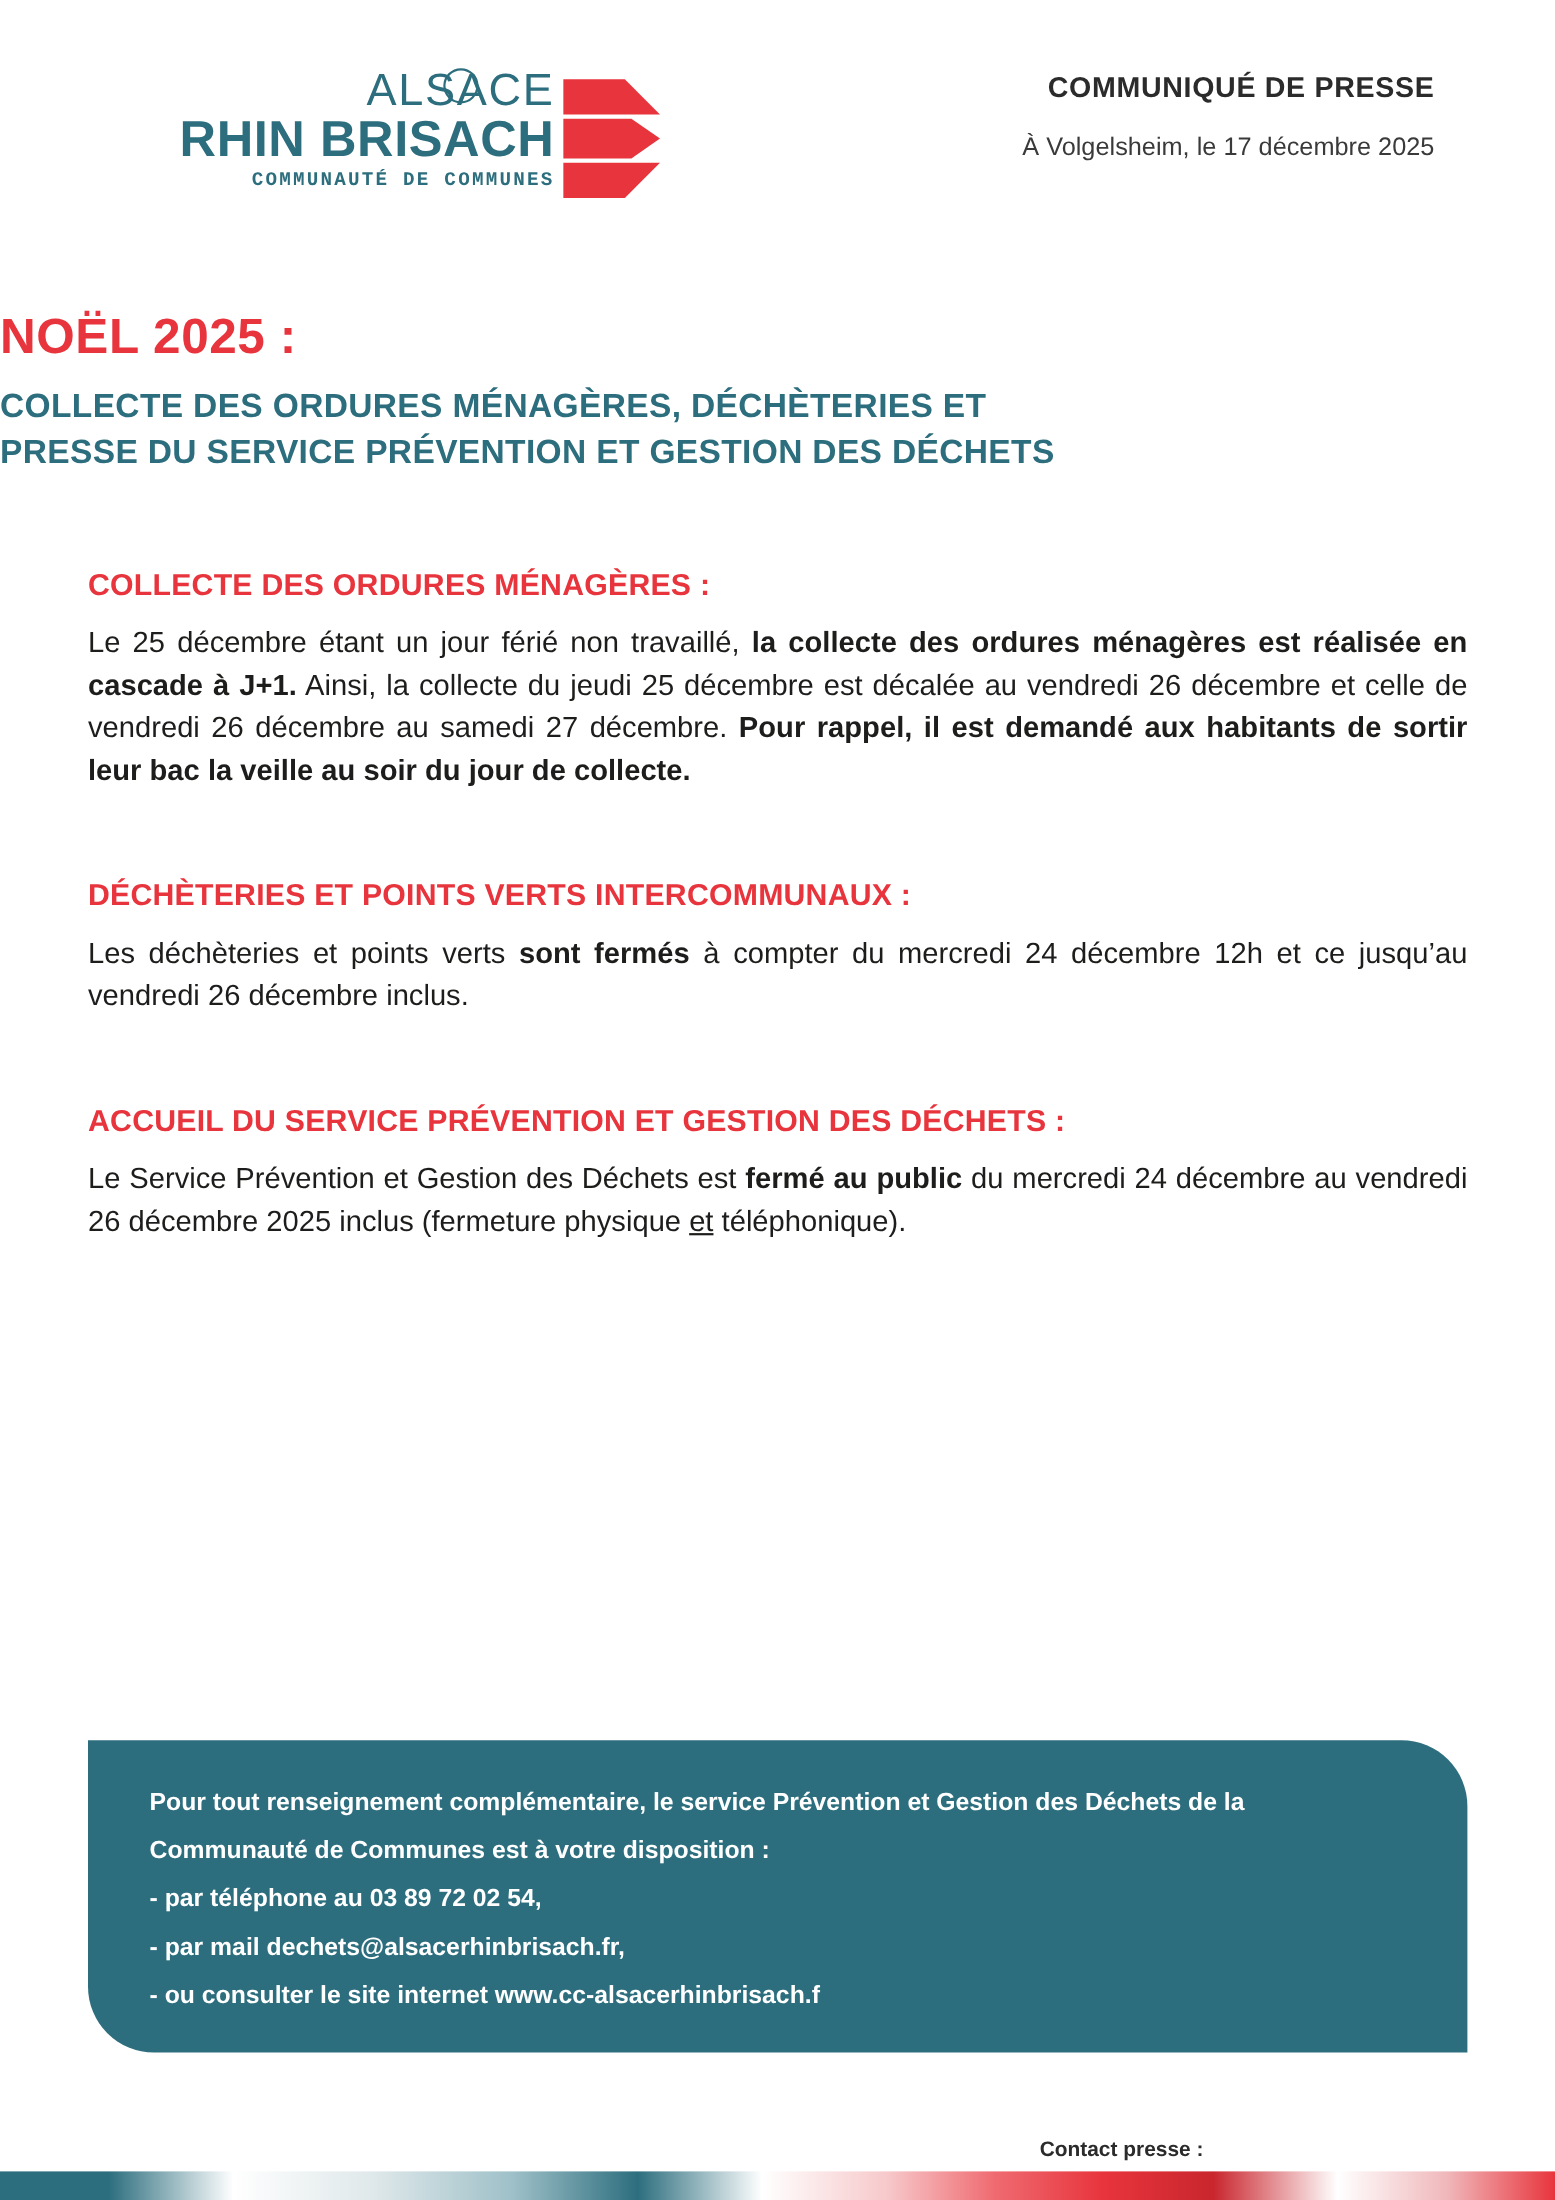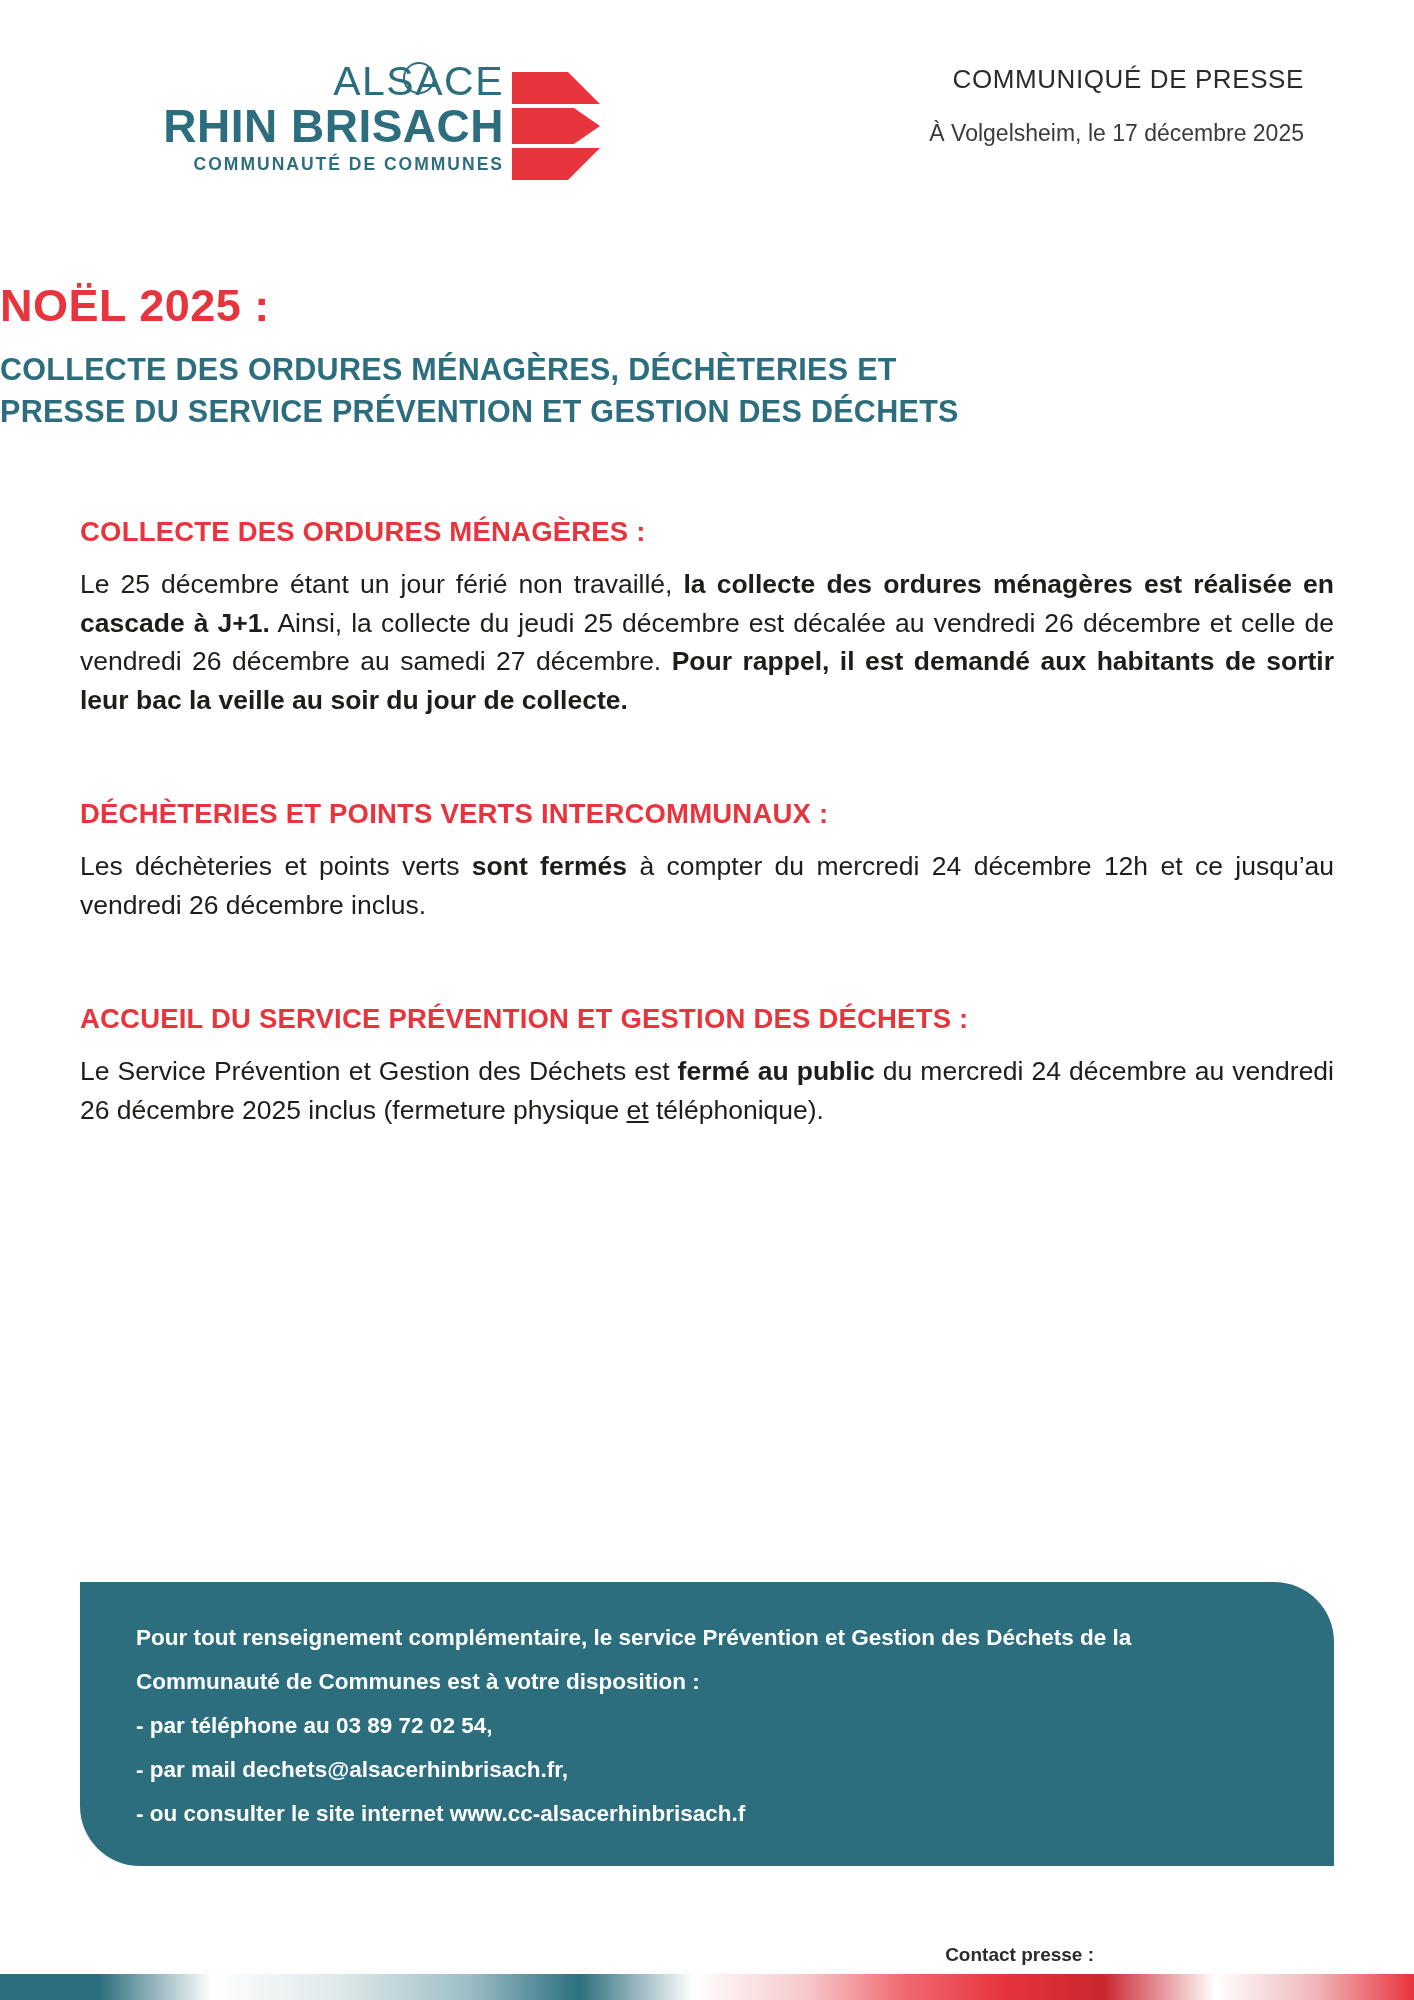--- a/index.html
+++ b/index.html
@@ -85,35 +85,36 @@
   }
   .logo-line3 {
     font-size: 17.5px;
     font-weight: 700;
     letter-spacing: 2.0px;
     color: #2d6e7e;
     line-height: 22px;
     white-space: nowrap;
     display: block;
     margin-top: 3px;
+    font-family: Liberation Mono, monospace;
   }
   .logo-chevrons {
     position: absolute;
     left: 400px;
     top: 10px;
     width: 90px;
     height: 115px;
   }
 
   .press-title {
     position: absolute;
     right: 110px;
     top: 6px;
     font-size: 26px;
-    font-weight: 400;
+    font-weight: 700;
     letter-spacing: 0.6px;
     color: #2b2b2b;
     text-align: right;
     white-space: nowrap;
   }
   .press-place {
     position: absolute;
     right: 110px;
     top: 62px;
     font-size: 23px;

